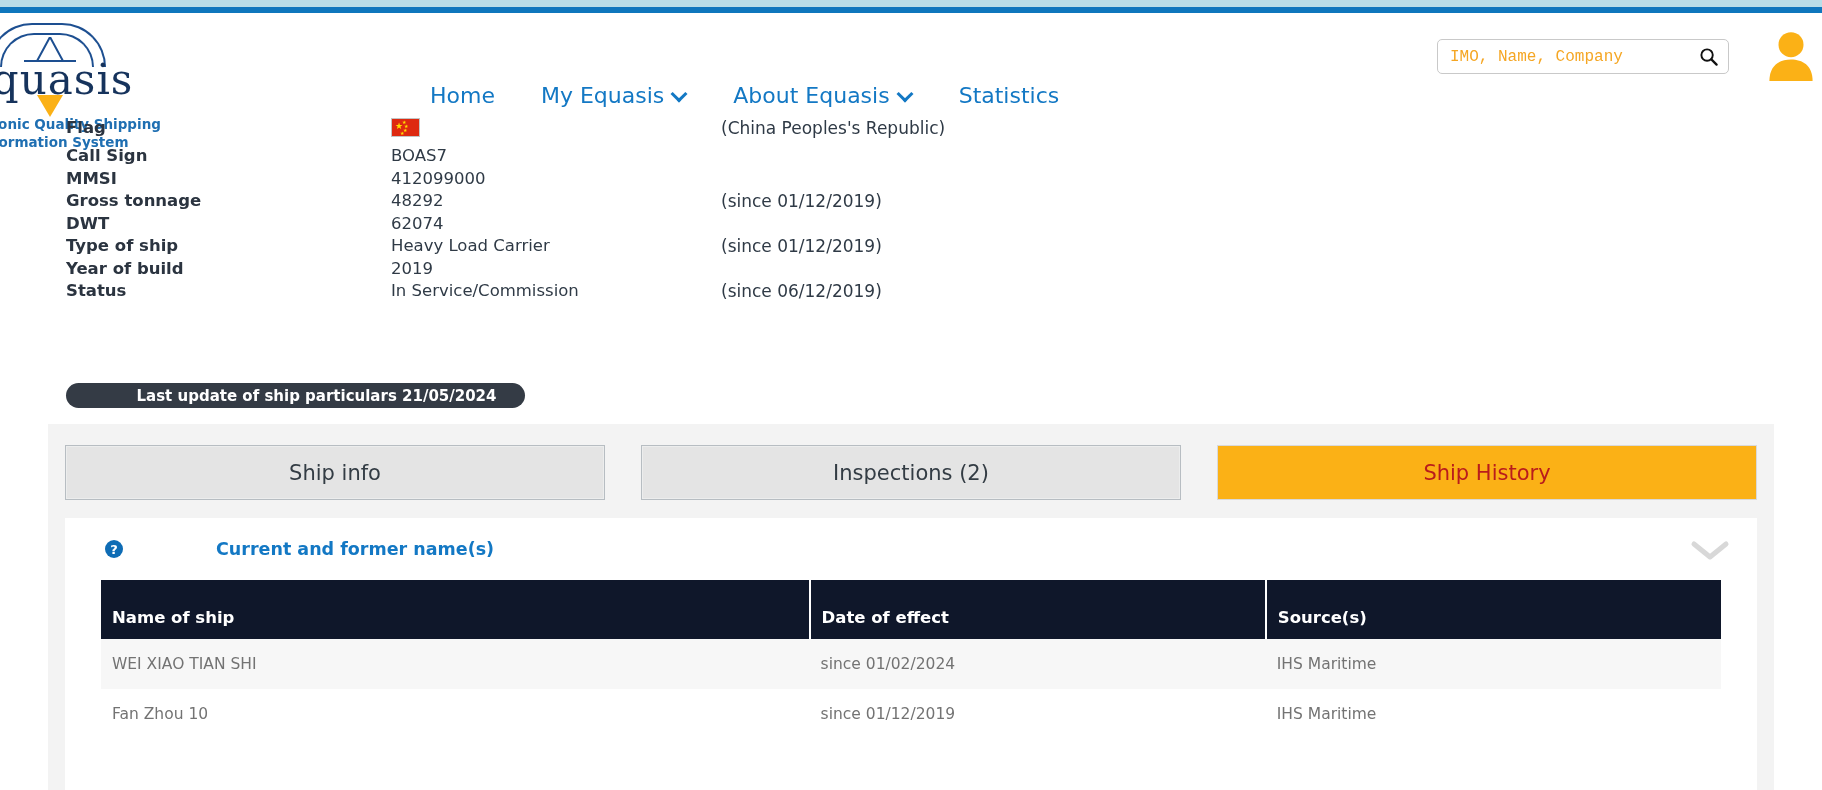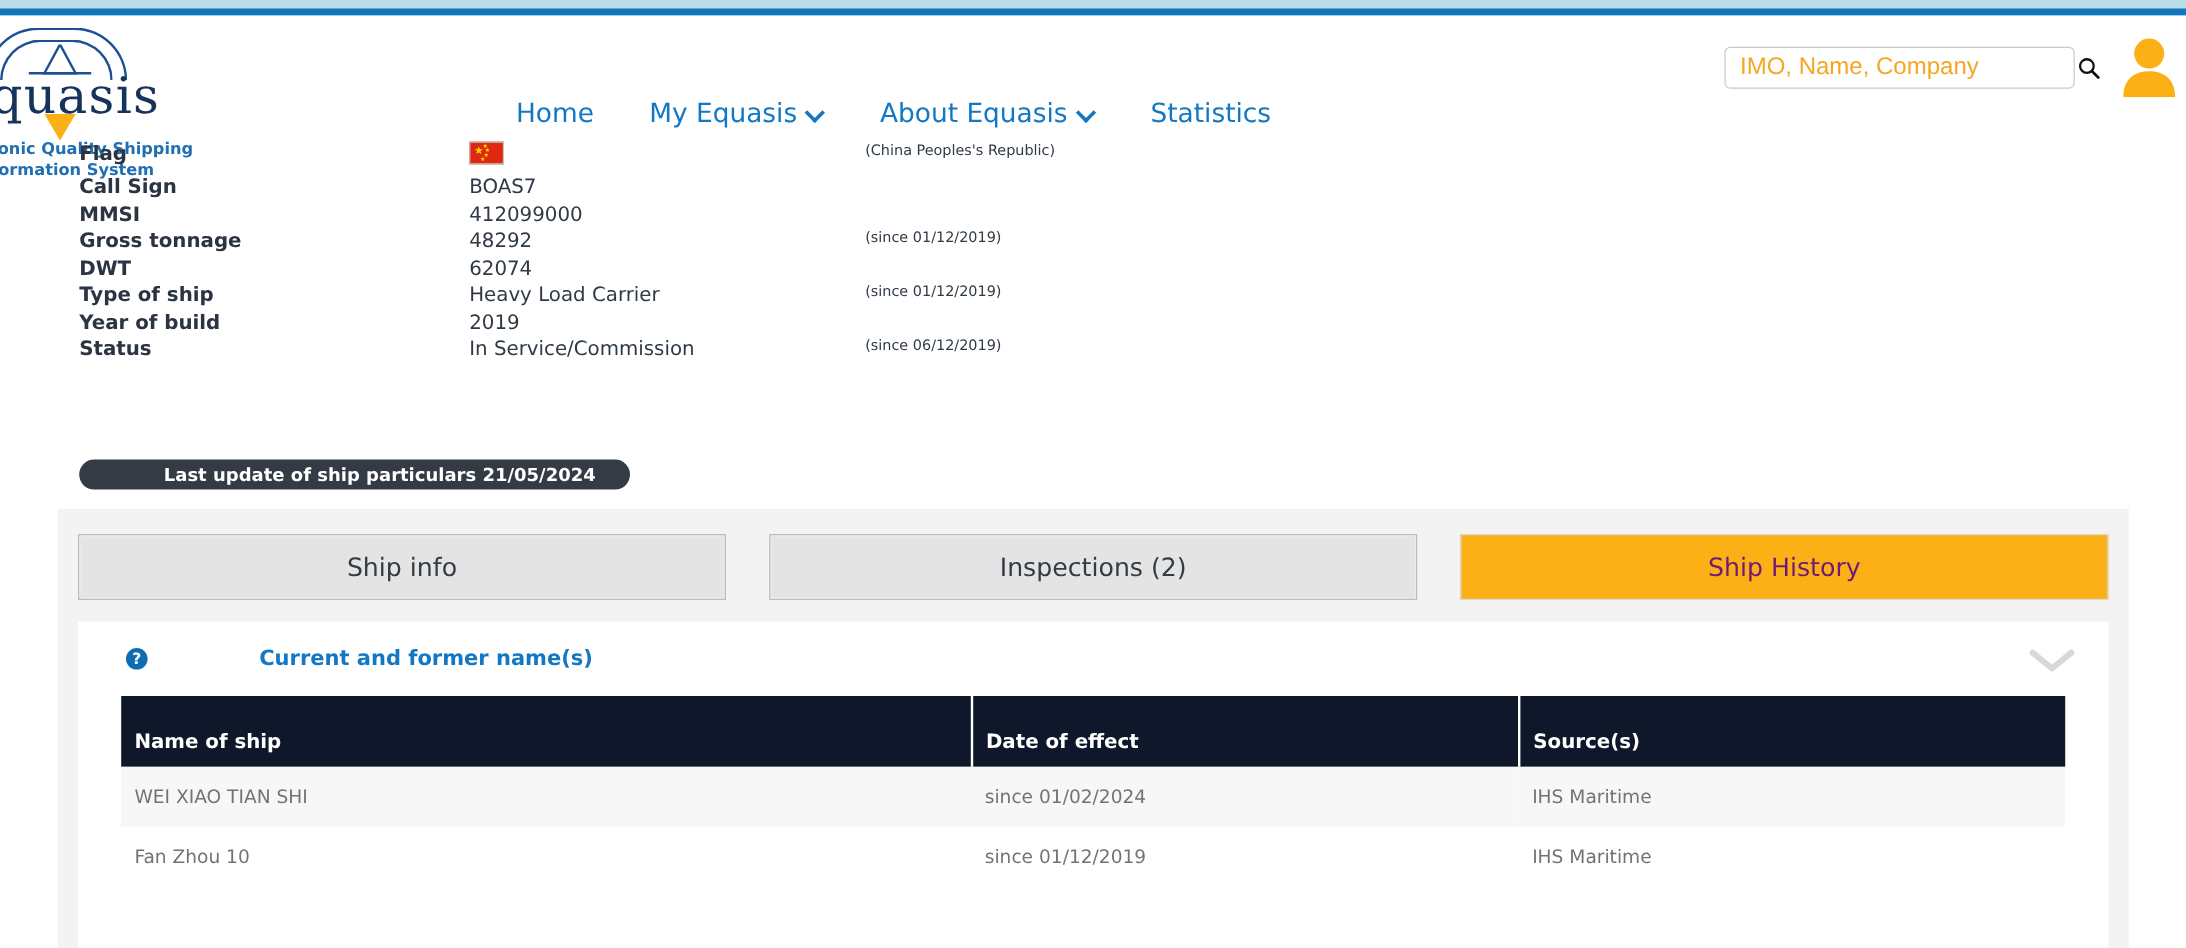--- a/index.html
+++ b/index.html
@@ -152,25 +152,25 @@
     border-radius: 5px;
     background: #fff;
     display: flex;
     align-items: center;
     box-sizing: border-box;
   }
   .search-input {
     border: none;
     outline: none;
     flex: 1;
-    font-size: 20px;
+    font-size: 16px;
     color: #be185d;
     padding: 0 10px 0 12px;
     background: transparent;
-    font-family: Liberation Sans, sans-serif;
+    font-family: Liberation Mono, monospace;
   }
   .search-input::placeholder { color: #f5a623; opacity: 1; }
   .search-btn {
     width: 40px;
     height: 100%;
     background: transparent;
     border: none;
     cursor: pointer;
     display: flex;
     align-items: center;
@@ -206,21 +206,21 @@
     color: #2b3440;
     flex: none;
   }
   .row .value {
     width: 330px;
     font-size: 16.5px;
     color: #2f3a46;
     flex: none;
   }
   .row .note {
-    font-size: 12px;
+    font-size: 17px;
     color: #2f3a46;
   }
   .row.flagrow { height: 28px; }
   .flag {
     width: 29px;
     height: 19px;
     background: #de2910;
     position: relative;
     border: 1px solid #c4c4c4;
     box-sizing: border-box;
@@ -306,21 +306,21 @@
     display: flex;
     align-items: center;
     justify-content: center;
     cursor: pointer;
     box-sizing: border-box;
     box-shadow: inset 0 0 0 1px #eceded;
   }
   .tab.active {
     background: #fbb116;
     border-color: #d9d9d9;
-    color: #701a75;
+    color: #b91c1c;
     box-shadow: none;
   }
 
   .card {
     margin: 18px 17px 0 17px;
     background: #ffffff;
     height: 272px;
     box-sizing: border-box;
     position: relative;
   }

